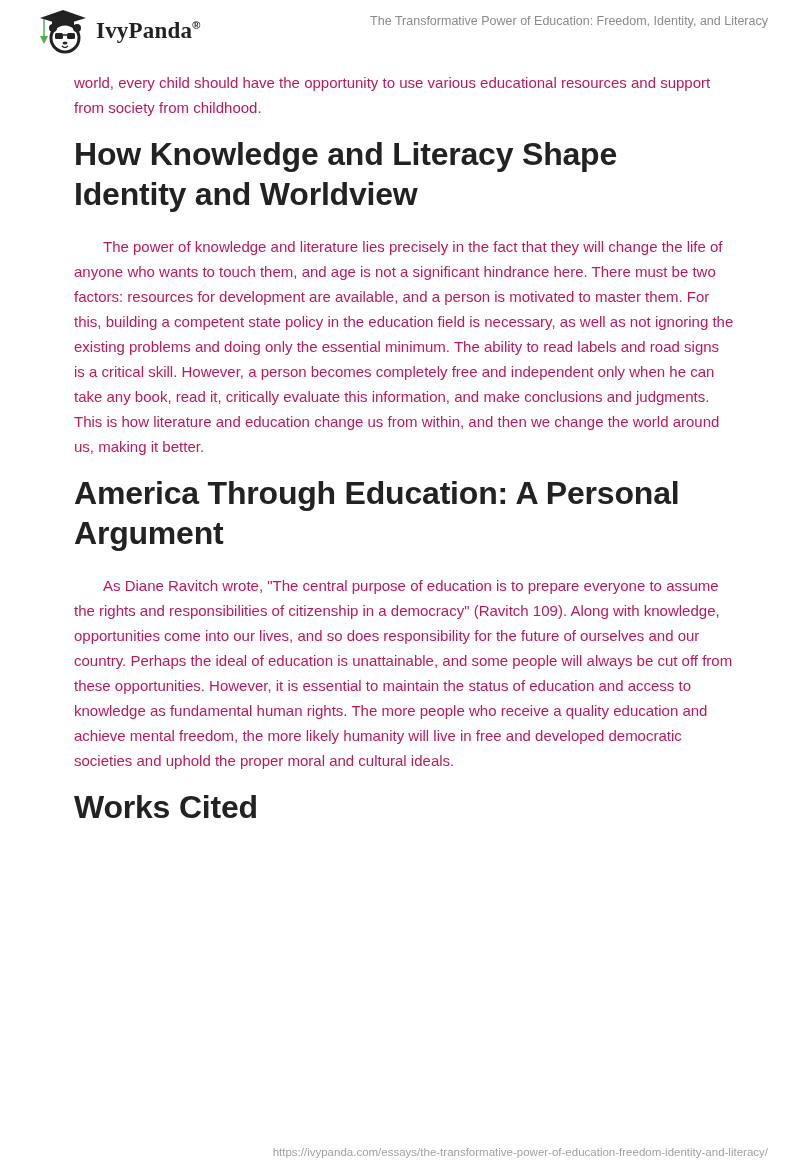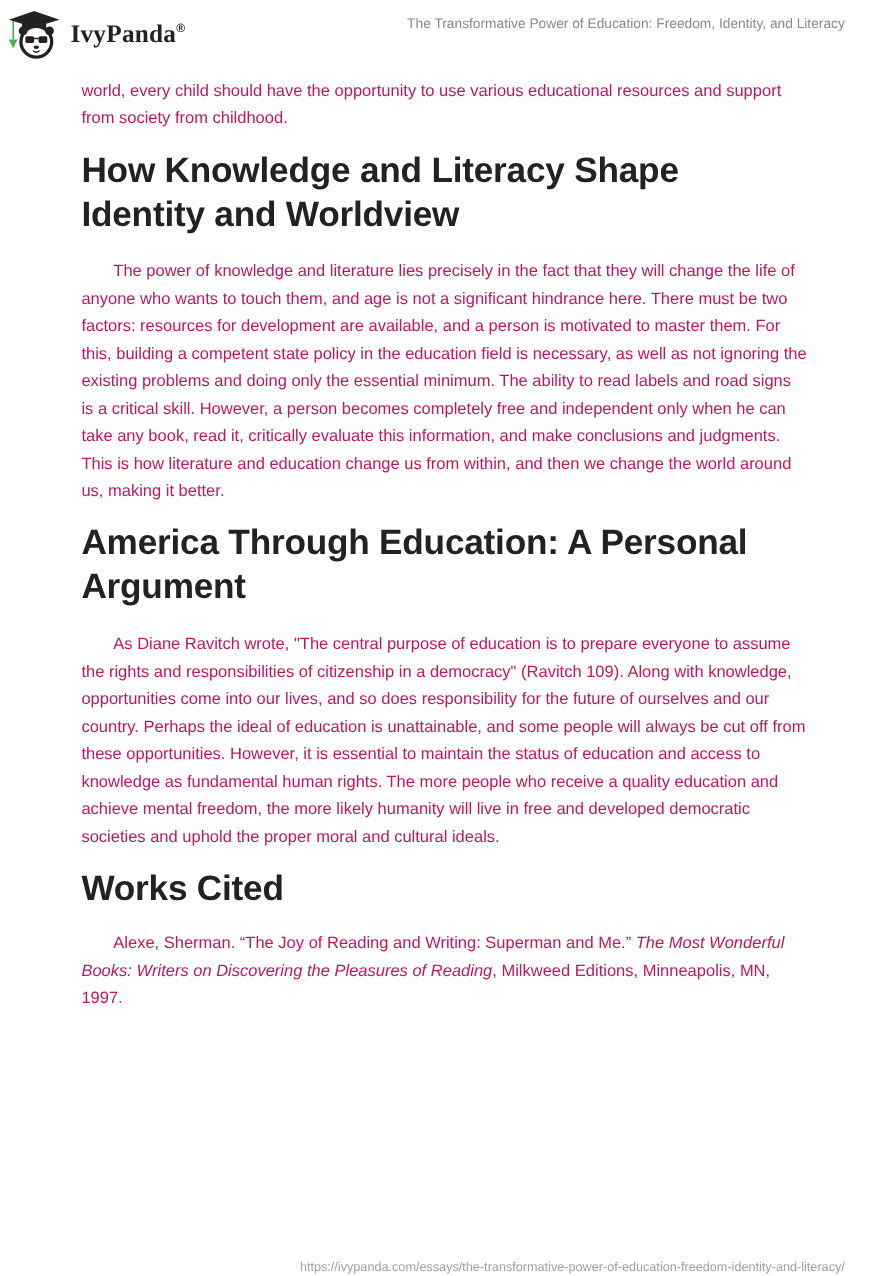--- a/index.html
+++ b/index.html
@@ -1,36 +1,36 @@
 <!DOCTYPE html>
 <html><head>
   <meta charset="utf-8">
   <style>
     html, body { margin: 0; padding: 0; background: #ffffff; }
     body { width: 800px; height: 1160px; position: relative; overflow: hidden;
            font-family: "Liberation Sans", sans-serif; color: #222222; }
     .header { position: absolute; top: 0; left: 0; width: 800px; height: 60px; }
-    .logo { position: absolute; left: 4px; top: 8px; display: flex; align-items: center; }
+    .logo { position: absolute; left: 36px; top: 8px; display: flex; align-items: center; }
     .logo svg { width: 54px; height: 46px; display: block; }
     .logo-text { font-family: "Liberation Serif", serif; font-weight: bold; font-size: 23px;
                  color: #222; margin-left: 6px; letter-spacing: 0.2px; }
     .logo-text sup { font-size: 11px; font-family: "Liberation Sans", sans-serif; }
     .doc-title { position: absolute; right: 32px; top: 14px; font-size: 12.5px; color: #8a8a8a; }
 
     .content { position: absolute; left: 74px; top: 70px; width: 660px; }
     p { margin: 0; font-size: 15px; line-height: 25px; color: #be185d; }
     p.indent { text-indent: 29px; }
     h2 { margin: 0; font-size: 32px; line-height: 40px; font-weight: bold; color: #222;
          letter-spacing: -0.2px; }
     .s-intro { margin-bottom: 14px; }
     .h-1 { margin-bottom: 20px; }
     .p-1 { margin-bottom: 14px; }
     .h-2 { margin-bottom: 20px; }
     .p-2 { margin-bottom: 14px; }
-    .h-3 { margin-bottom: 18px; }
+    .h-3 { margin-bottom: 35px; }
     .cite { margin-bottom: 14px; }
     em { font-style: italic; }
 
     .footer-url { position: absolute; right: 32px; top: 1134px; font-size: 11.5px; color: #a0a0a0; margin-top: 12px; }
   </style>
 </head>
 <body>
 
 <div class="header">
   <div class="logo">
@@ -63,16 +63,15 @@
 <main class="content">
   <p class="s-intro">world, every child should have the opportunity to use various educational resources and support from society from childhood.</p>
 
   <h2 class="h-1">How Knowledge and Literacy Shape Identity and Worldview</h2>
   <p class="indent p-1">The power of knowledge and literature lies precisely in the fact that they will change the life of anyone who wants to touch them, and age is not a significant hindrance here. There must be two factors: resources for development are available, and a person is motivated to master them. For this, building a competent state policy in the education field is necessary, as well as not ignoring the existing problems and doing only the essential minimum.  The ability to read labels and road signs is a critical skill. However, a person becomes completely free and independent only when he can take any book, read it, critically evaluate this information, and make conclusions and judgments. This is how literature and education change us from within, and then we change the world around us, making it better.</p>
 
   <h2 class="h-2">America Through Education: A Personal Argument</h2>
   <p class="indent p-2">As Diane Ravitch wrote, "The central purpose of education is to prepare everyone to assume the rights and responsibilities of citizenship in a democracy" (Ravitch 109). Along with knowledge, opportunities come into our lives, and so does responsibility for the future of ourselves and our country. Perhaps the ideal of education is unattainable, and some people will always be cut off from these opportunities. However, it is essential to maintain the status of education and access to knowledge as fundamental human rights. The more people who receive a quality education and achieve mental freedom, the more likely humanity will live in free and developed democratic societies and uphold the proper moral and cultural ideals.</p>
 
   <h2 class="h-3">Works Cited</h2>
-  <p class="indent cite"><span>Alexe, Sherman. “The Joy of Reading and Writing: Superman and Me.” </span><em>The Most Wonderful Books: Writers on Discovering the Pleasures of Reading</em><span>, Milkweed Editions, Minneapolis, MN, 1997.</span></p>
 </main>
 
 <div class="footer-url">https://ivypanda.com/essays/the-transformative-power-of-education-freedom-identity-and-literacy/</div>
 
 </body></html>

